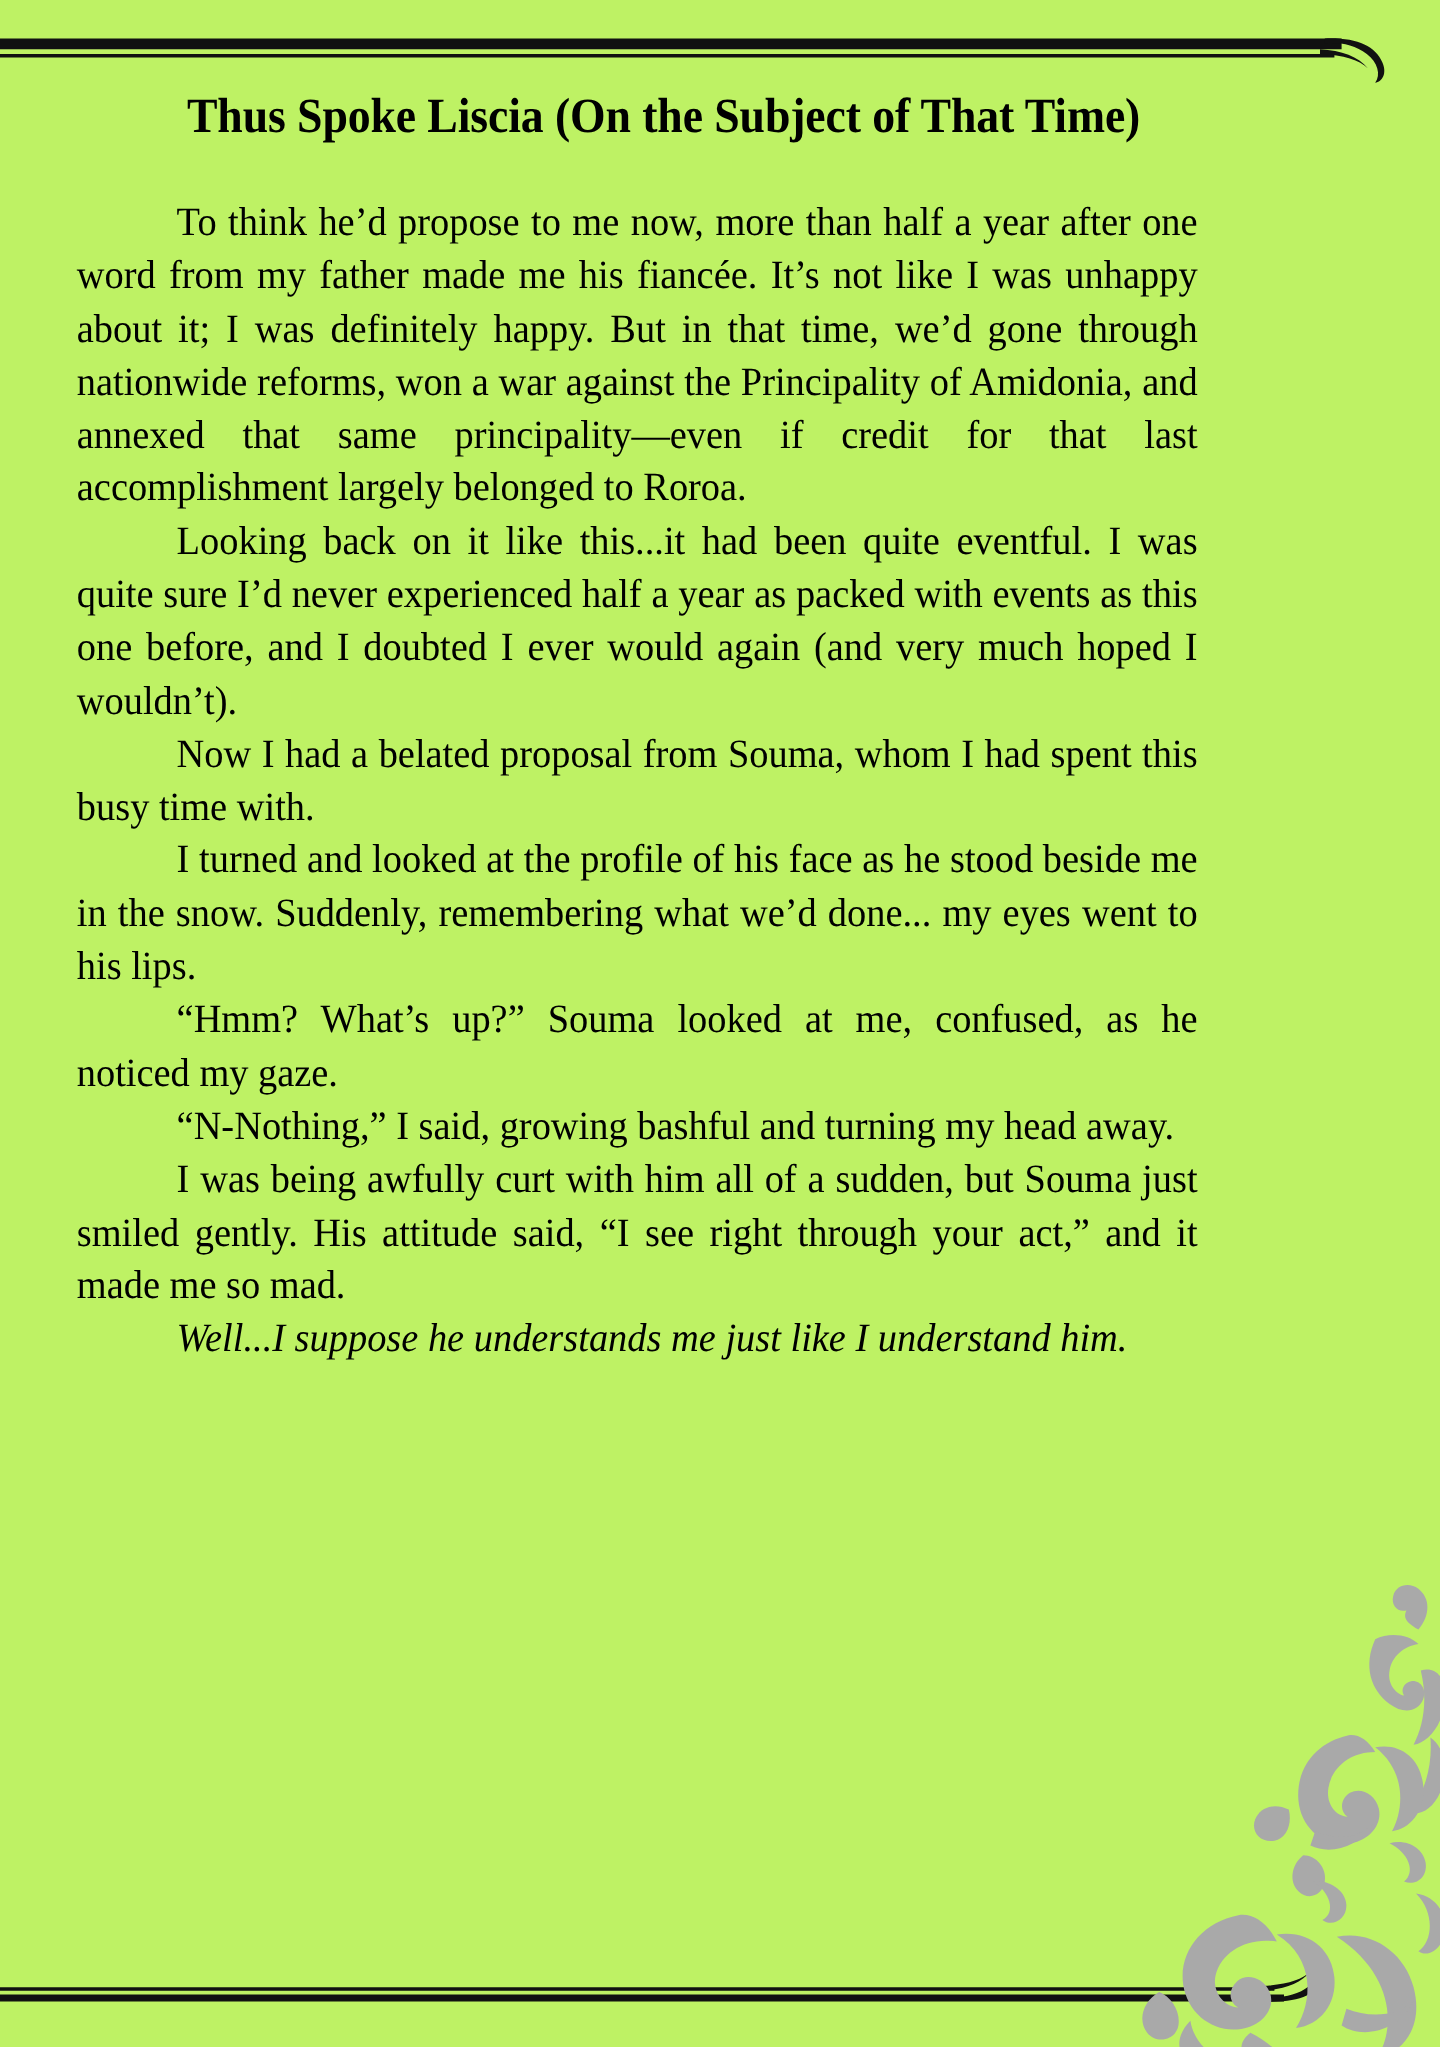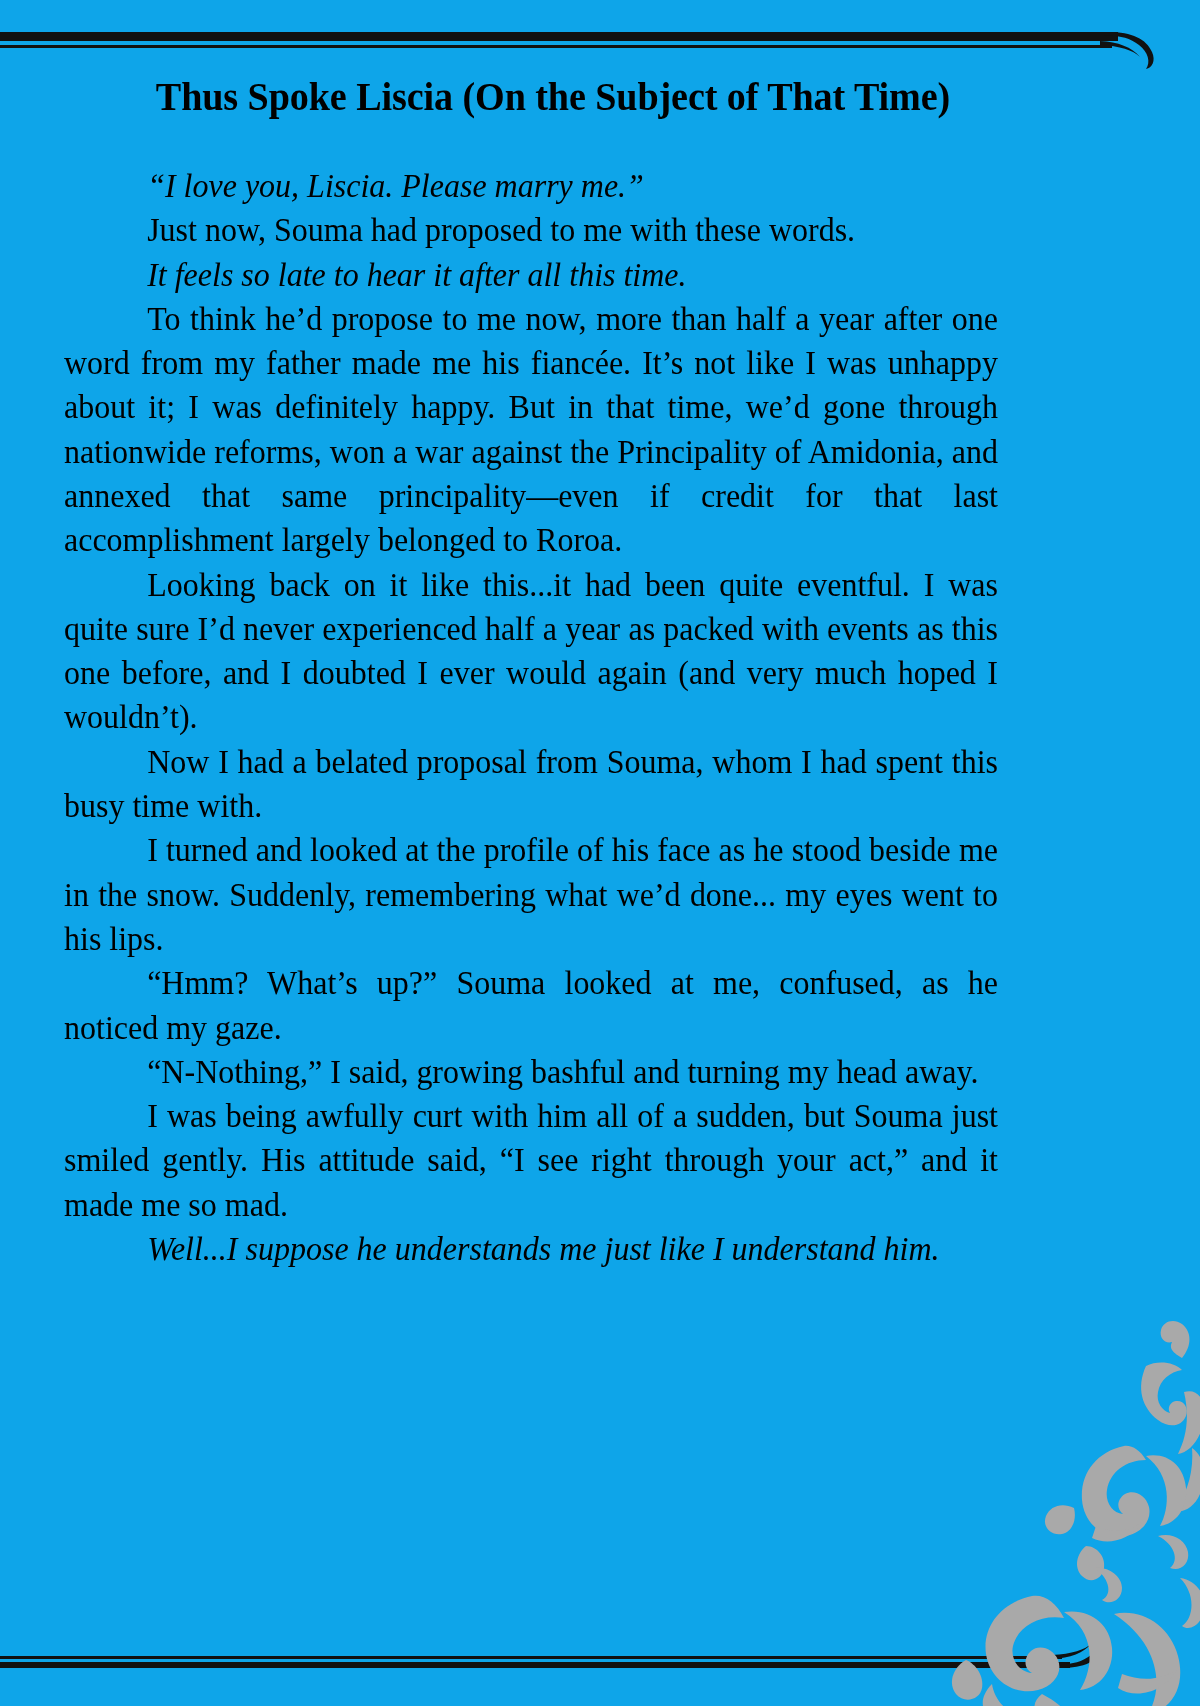--- a/index.html
+++ b/index.html
@@ -6,21 +6,21 @@
   html, body {
     margin: 0;
     padding: 0;
     background: #ffffff;
   }
 
   #page {
     position: relative;
     width: 1200px;
     height: 1706px;
-    background: #0ea5e9;
+    background: #bef264;
     overflow: hidden;
     font-family: "Liberation Serif", "DejaVu Serif", serif;
     color: #000000;
   }
 
   
   .rule-wrap {
     position: absolute;
     left: 0;
     width: 1200px;
@@ -197,27 +197,20 @@
         <path d="M148 272 C162 270, 176 280, 176 292 C176 304, 164 310, 156 304 C168 298, 162 280, 148 272 Z"></path>
         <path d="M234 282 C250 284, 260 298, 258 314 C256 328, 244 336, 236 330 C248 322, 250 298, 234 282 Z"></path>
       </g>
     </svg>
   </div>
 
   <div class="content">
 
     <h1 class="title">Thus Spoke Liscia (On the Subject of That Time)</h1>
 
-    <div class="opening">
-      <p class="para italic last-line-left">“I love you, Liscia. Please marry me.”</p>
-
-      <p class="para noindent last-line-left">Just now, Souma had proposed to me with these words.</p>
-
-      <p class="para noindent italic last-line-left">It feels so late to hear it after all this time.</p>
-    </div>
 
     <p class="para last-line-left">To think he’d propose to me now, more than half a year after one word from my father made me his fiancée. It’s not like I was unhappy about it; I was definitely happy. But in that time, we’d gone through nationwide reforms, won a war against the Principality of Amidonia, and annexed that same principality—even if credit for that last accomplishment largely belonged to Roroa.</p>
 
     <p class="para last-line-left">Looking back on it like this...it had been quite eventful. I was quite sure I’d never experienced half a year as packed with events as this one before, and I doubted I ever would again (and very much hoped I wouldn’t).</p>
 
     <p class="para last-line-left">Now I had a belated proposal from Souma, whom I had spent this busy time with.</p>
 
     <p class="para last-line-left">I turned and looked at the profile of his face as he stood beside me in the snow. Suddenly, remembering what we’d done... my eyes went to his lips.</p>
 
     <p class="para last-line-left">“Hmm? What’s up?” Souma looked at me, confused, as he noticed my gaze.</p>

